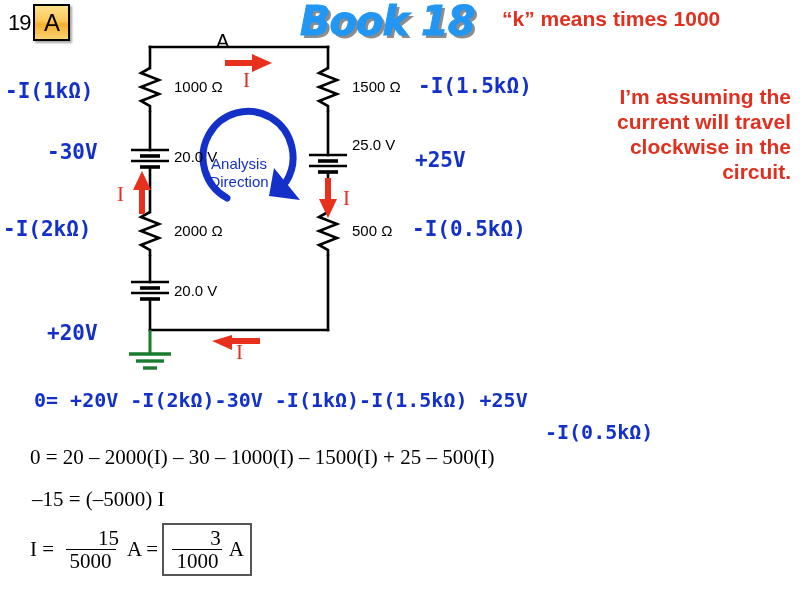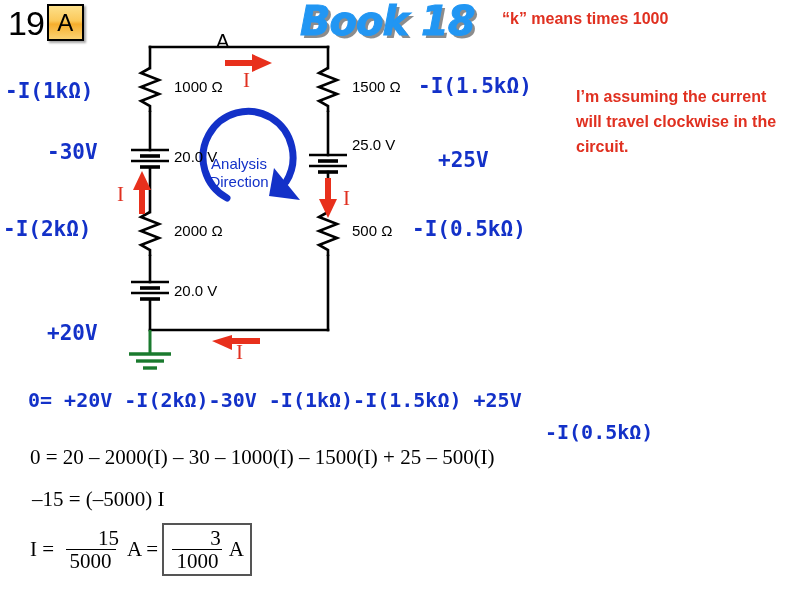--- a/index.html
+++ b/index.html
@@ -18,21 +18,21 @@
 
   
   #slide-badge {
     left: 8px; top: 4px;
     display: flex;
     align-items: center;
     gap: 3px;
   }
   #slide-badge .num {
     font-family: "Liberation Sans", sans-serif;
-    font-size: 34px;
+    font-size: 22px;
     color: #000;
     line-height: 1;
     letter-spacing: -1px;
   }
   #slide-badge .letterbox {
     width: 33px; height: 33px;
     border: 2px solid #000;
     background: linear-gradient(to bottom, #fde08a 0%, #fbc95a 45%, #f6ae2d 55%, #fbd272 100%);
     box-shadow: 2px 2px 2px rgba(0,0,0,.35);
     display: flex; align-items: center; justify-content: center;
@@ -51,44 +51,44 @@
     letter-spacing: -1px;
     text-shadow: 3px 3px 0 rgba(0,0,0,.45);
     -webkit-text-stroke: 1px #2196f3;
   }
 
   
   .red-note {
     color: #e03020;
     font-family: "Liberation Sans", sans-serif;
     font-weight: bold;
-    font-size: 16px;
+    font-size: 21px;
     line-height: 25px;
   }
   #k-note { left: 502px; top: 6px; white-space: nowrap; }
-  #assume-note { left: 576px; top: 84px; width: 215px; }
+  #assume-note { left: 576px; top: 84px; width: 215px; text-align: right; }
 
   
   .blue-mono {
     color: #1331c8;
     font-family: "DejaVu Sans Mono", monospace;
     font-weight: bold;
     white-space: nowrap;
   }
   .lbl { font-size: 21px; }
 
   #lbl-1k  { left: 5px;   top: 79px; }
   #lbl-30v { left: 47px;  top: 140px; }
   #lbl-2k  { left: 3px;   top: 217px; }
   #lbl-20v { left: 47px;  top: 277px; margin-top: 44px; }
   #lbl-15k { left: 418px; top: 74px; }
-  #lbl-25v { left: 438px; top: 148px; text-align: center; }
+  #lbl-25v { left: 415px; top: 148px; text-align: center; }
   #lbl-05k { left: 412px; top: 217px; }
 
-  #eq-line1 { left: 28px;  top: 388px; font-size: 20px; text-align: center; }
+  #eq-line1 { left: 34px;  top: 388px; font-size: 20px; text-align: center; }
   #eq-line2 { left: 545px; top: 420px; font-size: 20px; }
 
   
   .val {
     color: #000;
     font-family: "Liberation Sans", sans-serif;
     font-size: 15px;
     white-space: nowrap;
   }
   #v-1000 { left: 174px; top: 78px; }

